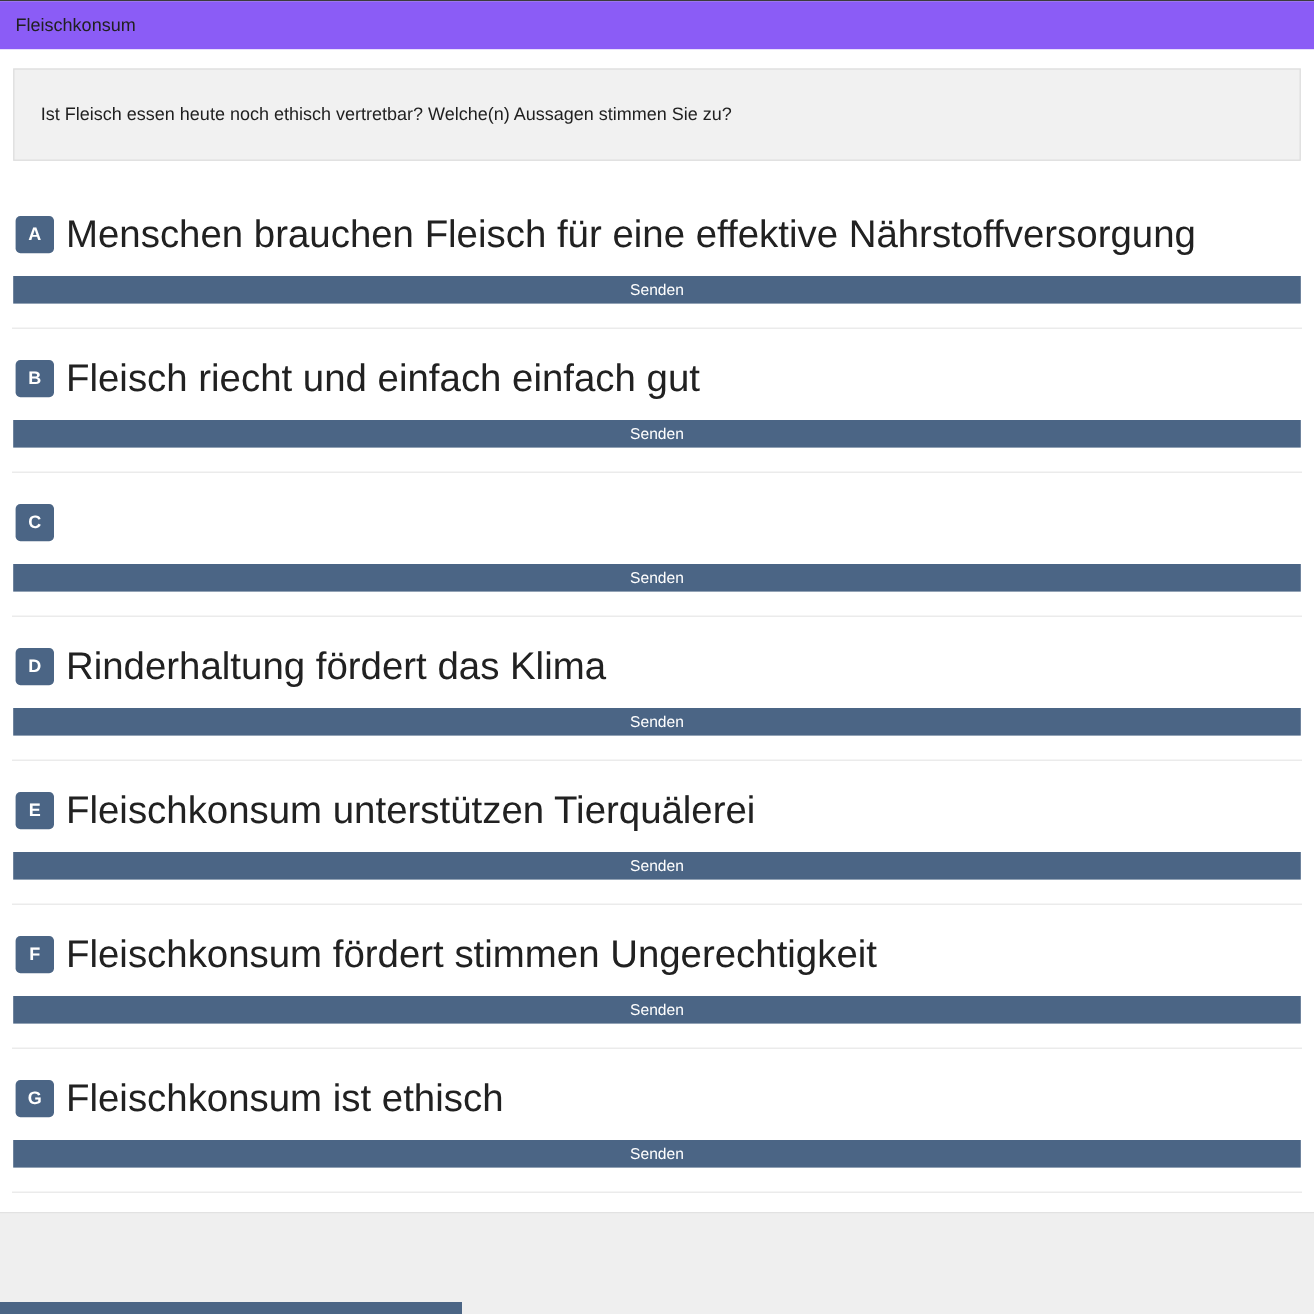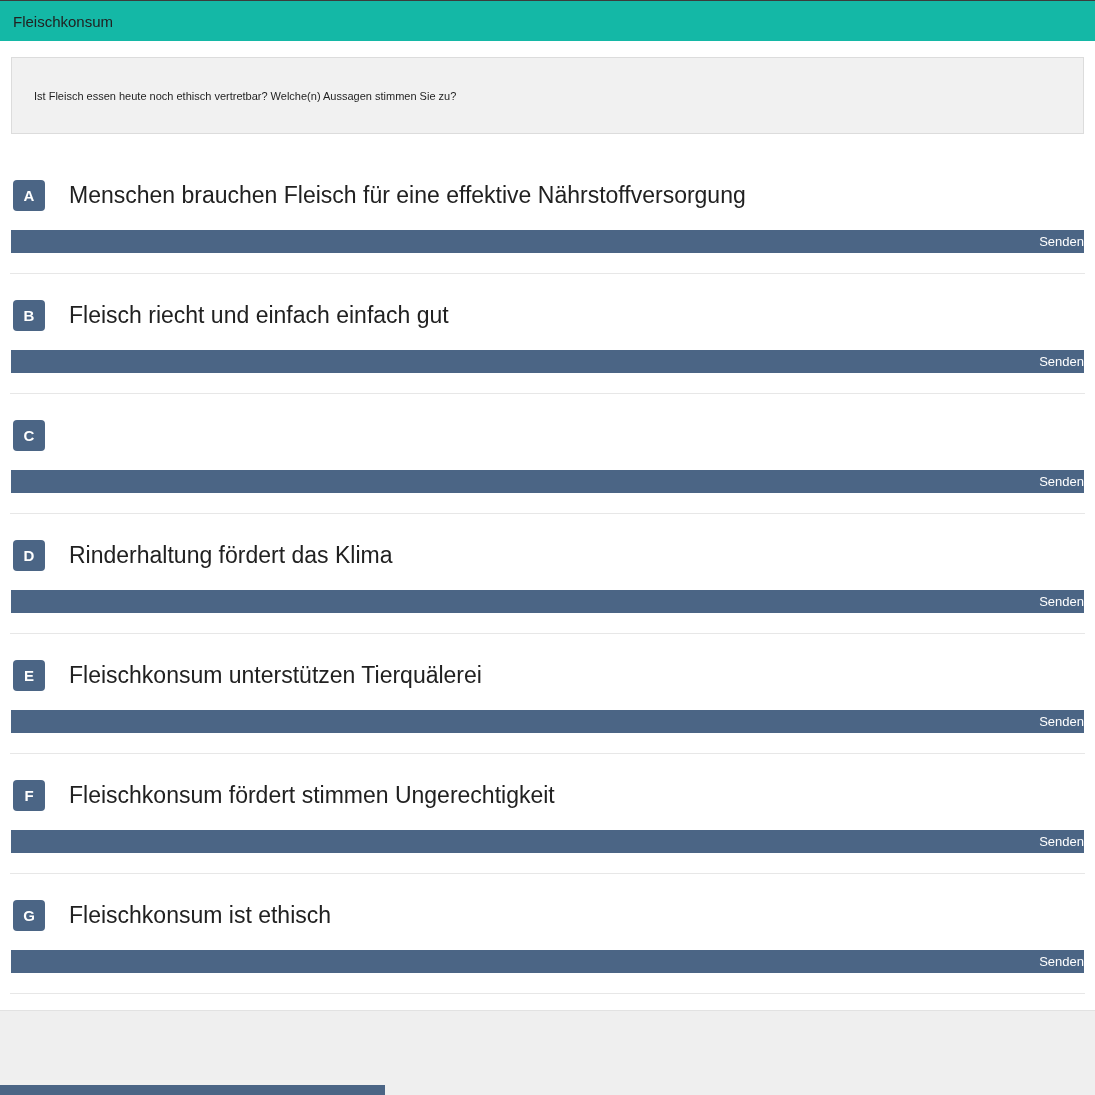--- a/index.html
+++ b/index.html
@@ -7,21 +7,21 @@
     width: 1095px; height: 1095px;
     background: #ffffff;
     font-family: "Liberation Sans", sans-serif;
     overflow: hidden;
   }
   .top-edge {
     height: 1px; background: #3c3c3c; width: 100%;
   }
   .app-header {
     height: 40px;
-    background: #14b8a6;
+    background: #8b5cf6;
     display: flex;
     align-items: center;
     padding-left: 13px;
     text-align: right;
   }
   .app-title {
     font-size: 15px;
     color: #212121;
   }
   .content {
@@ -30,21 +30,21 @@
   .question-card {
     margin: 16px 11px 46px 11px;
     height: 77px;
     background: #f1f1f1;
     border: 1px solid #dcdcdc;
     display: flex;
     align-items: center;
     padding-left: 22px;
   }
   .question-text {
-    font-size: 11px;
+    font-size: 15px;
     color: #1f1f1f;
   }
   .option { padding-top: 0; }
   .option + .option { padding-top: 0; }
   .option-row {
     display: flex;
     align-items: center;
     height: 31px;
     margin: 26px 0 19px 13px;
   }
@@ -56,36 +56,36 @@
     background: #4b6585;
     color: #ffffff;
     font-size: 15px;
     font-weight: 700;
     display: flex;
     align-items: center;
     justify-content: center;
     flex: 0 0 auto;
   }
   .option-label {
-    margin-left: 24px;
-    font-size: 23px;
+    margin-left: 10px;
+    font-size: 32px;
     color: #212121;
     white-space: nowrap;
   }
   .send-button {
     display: block;
     width: calc(100% - 22px);
     margin: 0 11px 20px 11px;
     height: 23px;
     background: #4b6585;
     border: none;
     color: #ffffff;
     font-size: 13px;
     font-family: "Liberation Sans", sans-serif;
-    text-align: right;
+    text-align: center;
     line-height: 23px;
     cursor: pointer;
   }
   .divider {
     border: none;
     border-top: 1px solid #e7e7e7;
     margin: 0 10px;
   }
   .page-footer {
     margin-top: 16px;

